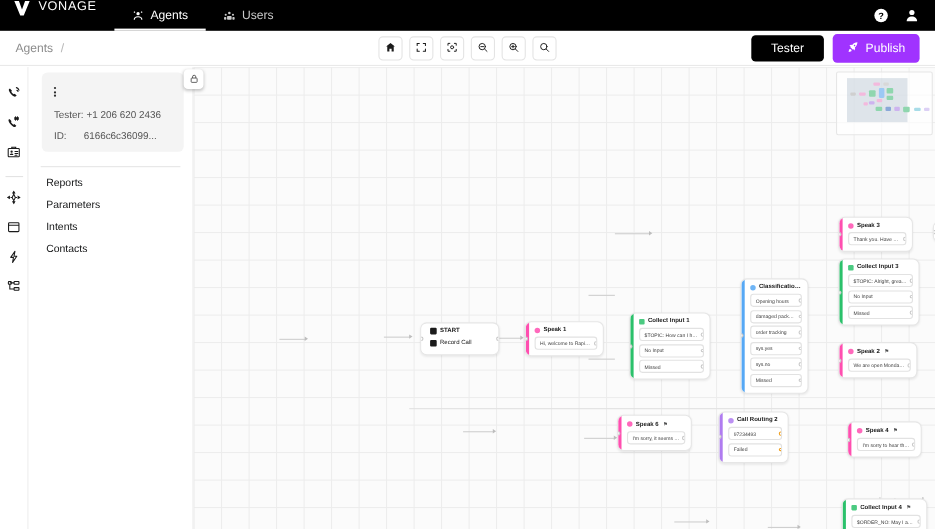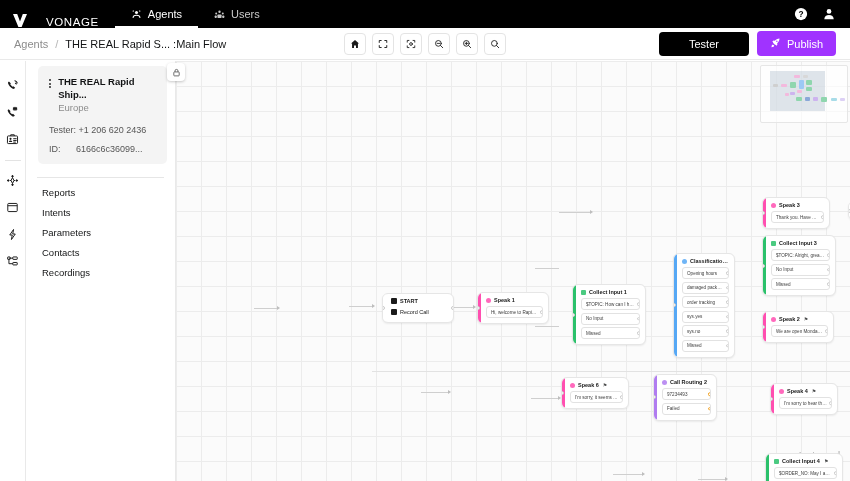--- a/index.html
+++ b/index.html
@@ -9,21 +9,21 @@
     background:#fff; color:#131415;
     -webkit-font-smoothing: antialiased;
   }
   .app { position:relative; width:850px; height:481px; }
 
   
   .topnav {
     height:28px; background:#000; display:flex; align-items:stretch;
     position:relative; z-index:40;
   }
-  .brand { display:flex; align-items:flex-end; gap:18px; padding:0 16px 0 12px; }
+  .brand { display:flex; align-items:flex-start; gap:7px; padding:0 16px 0 12px; }
   .brand-mark { width:16px; height:15px; color:#fff; display:block; }
   .brand-text { color:#fff; font-size:11.5px; letter-spacing:.6px; font-weight:400; }
   .nav-items { display:flex; align-items:stretch; }
   .nav-item {
     display:flex; align-items:center; gap:6px; padding:0 16px;
     color:#c9c9c9; font-size:11px; cursor:pointer; position:relative;
   }
   .nav-item.active { color:#fff; }
   .nav-item.active::after{
     content:""; position:absolute; left:0; right:0; bottom:0; height:2px; background:#fff;
@@ -43,21 +43,21 @@
 
   .toolbar { position:absolute; left:50%; transform:translateX(-50%); display:flex; gap:6px; }
   .tbtn {
     width:22px; height:22px; border:1px solid #e4e4e4; border-radius:4px; background:#fff;
     display:flex; align-items:center; justify-content:center; cursor:pointer; color:#1b1b1b;
   }
 
   .crumb-right { margin-left:auto; display:flex; align-items:center; gap:8px; }
   .btn-tester {
     background:#000; color:#fff; font-size:11px; border-radius:4px;
-    padding:6px 30px; cursor:pointer; border:none;
+    padding:6px 18px; cursor:pointer; border:none;
   }
   .btn-publish {
     background:#a033ff; color:#fff; font-size:11px; border-radius:4px;
     padding:6px 13px; cursor:pointer; border:none; display:flex; align-items:center; gap:6px;
   }
 
   
   .rail {
     position:absolute; top:61px; left:0; width:26px; height:420px;
     background:#fff; border-right:1px solid #e9e9e9;
@@ -223,21 +223,20 @@
             <circle cx="8" cy="5" r="2.7"></circle>
             <path d="M2.6 14c0-3 2.4-4.8 5.4-4.8s5.4 1.8 5.4 4.8z"></path>
           </svg>
       </span>
     </div>
   </div>
 
   <div class="crumbbar">
     <span class="crumb">Agents</span>
     <span class="crumb sep">/</span>
-    <span class="crumb current">THE REAL Rapid S... :Main Flow</span>
 
     <div class="toolbar">
       <div class="tbtn">
         <span>
           <svg width="10" height="10" viewBox="0 0 16 16" fill="currentColor">
               <path d="M8 1.6 1.6 7h1.7v7.2h3.1v-4h3.2v4h3.1V7h1.7z"></path>
             </svg>
         </span>
       </div>
       <div class="tbtn">
@@ -362,42 +361,37 @@
   </div>
 
   <div class="panel">
     <div class="agent-card">
       <div class="agent-top">
         <span class="dots">
             <i></i>
             <i></i>
             <i></i>
           </span>
-        <div style="min-width:0;">
-          <div class="agent-name">THE REAL Rapid Ship...</div>
-          <div class="agent-region">Europe</div>
-        </div>
       </div>
       <div class="agent-row">
         <span class="lbl">Tester:</span>
         <span class="val">+1 206 620 2436</span>
       </div>
       <div class="agent-row id">
         <span class="lbl">ID:</span>
         <span class="val">6166c6c36099...</span>
       </div>
     </div>
 
     <div class="panel-div"></div>
 
     <div class="prop-item">Reports</div>
+    <div class="prop-item">Parameters</div>
     <div class="prop-item">Intents</div>
-    <div class="prop-item">Parameters</div>
     <div class="prop-item">Contacts</div>
-    <div class="prop-item">Recordings</div>
   </div>
 
   <div class="lockbtn">
     <span>
       <svg width="9" height="9" viewBox="0 0 16 16" fill="none" stroke="currentColor" stroke-width="1.4">
         <rect x="3.2" y="7" width="9.6" height="7" rx="1.2"></rect>
           <path d="M5.4 7V5.1a2.6 2.6 0 0 1 5.2 0V7"></path>
       </svg>
     </span>
   </div>

